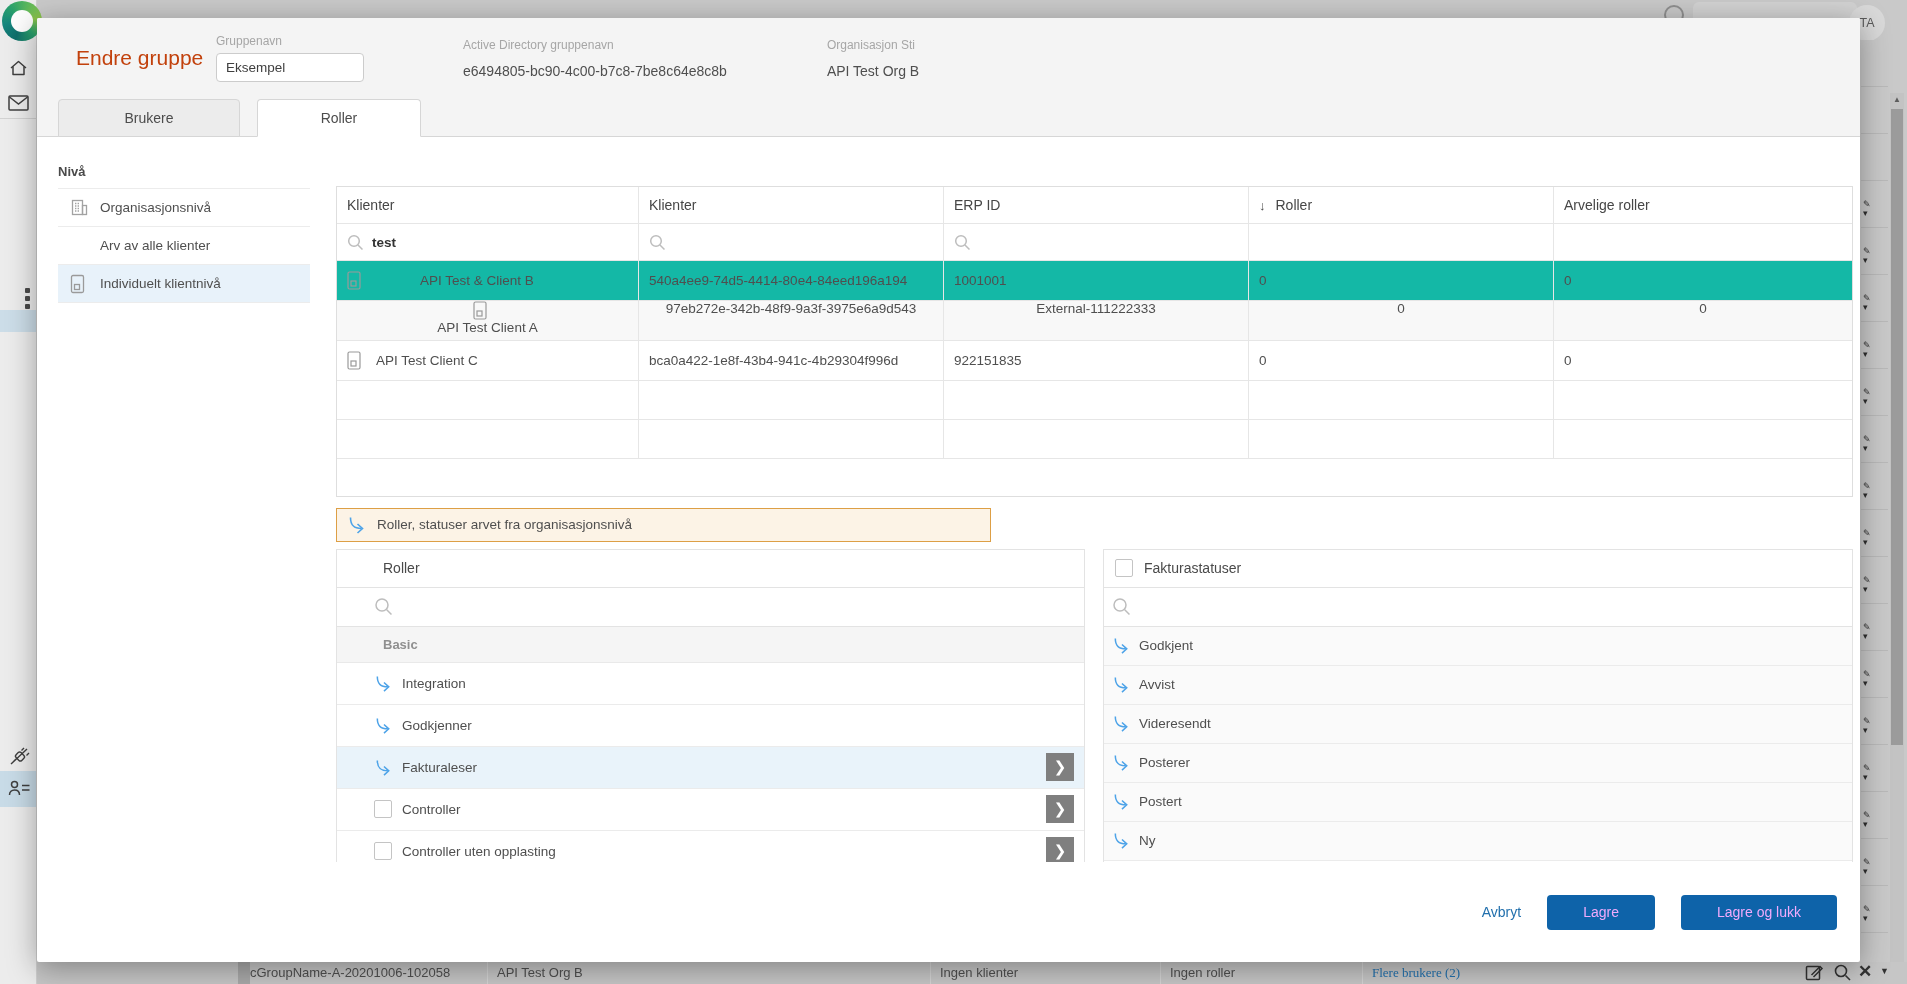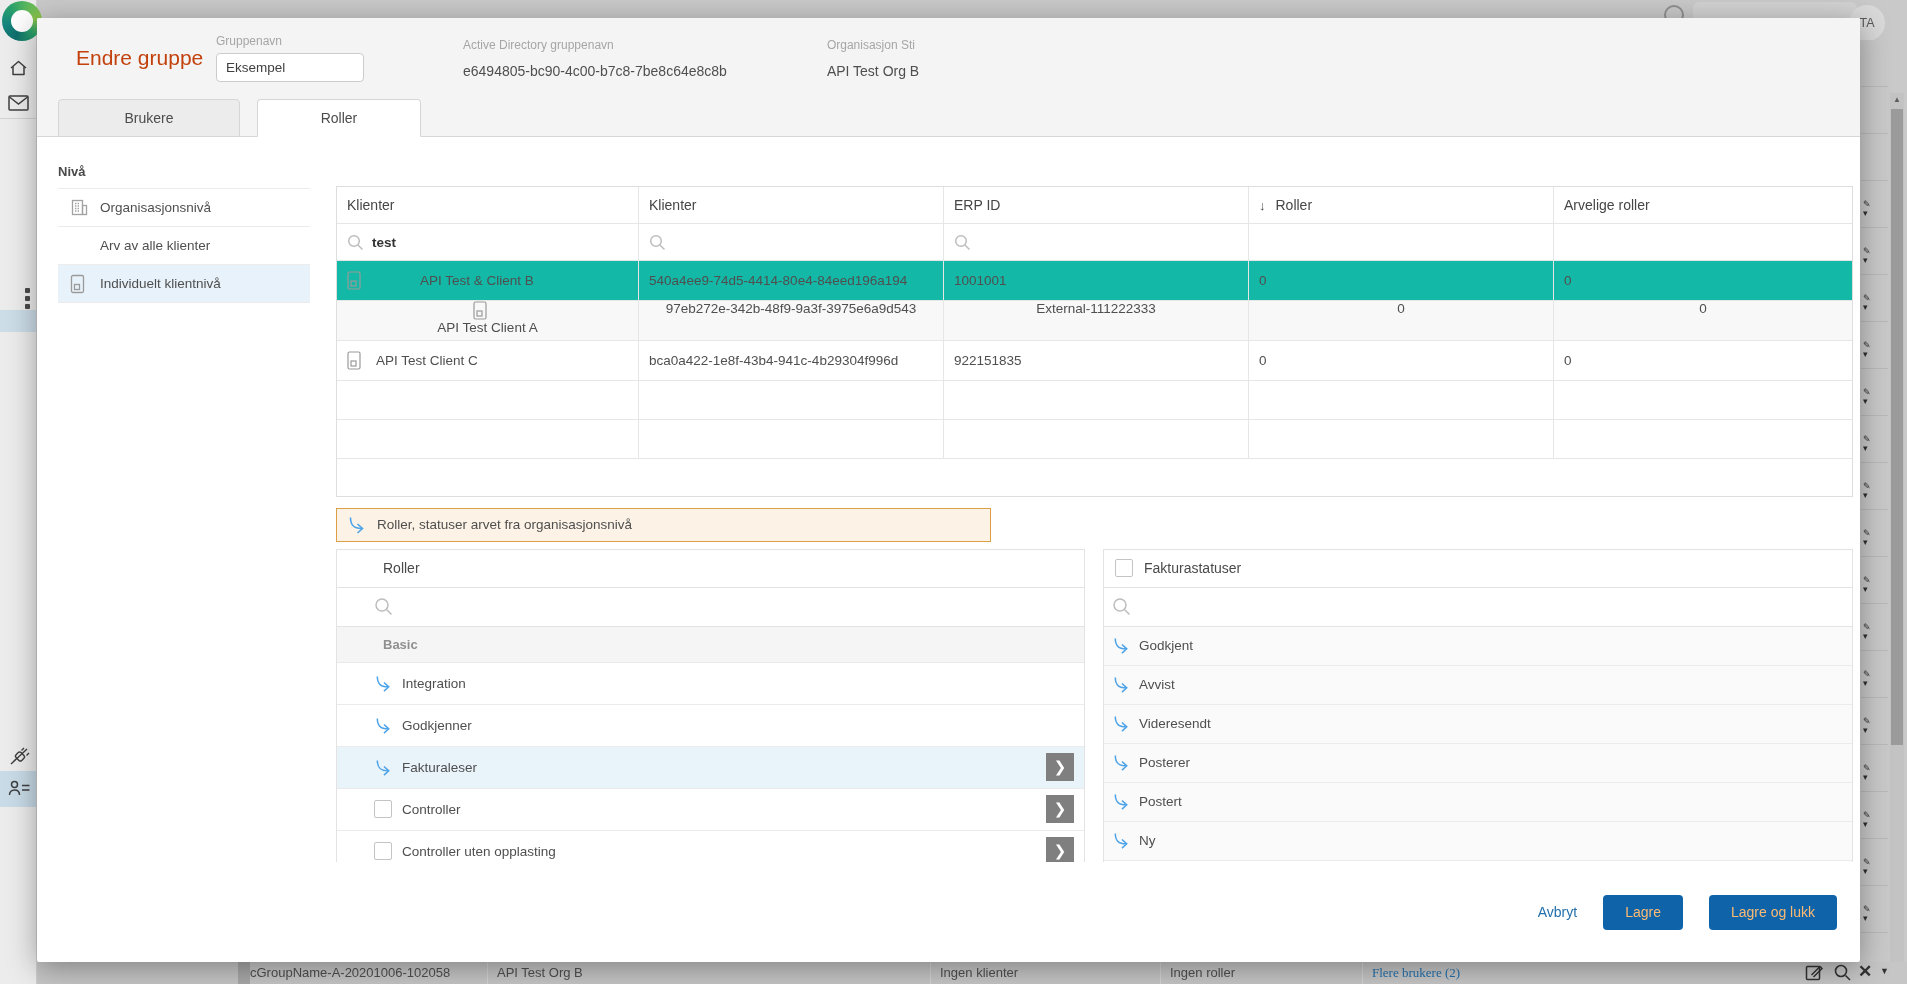--- a/index.html
+++ b/index.html
@@ -111,21 +111,21 @@
   .p-item .marker { width:28px; flex:none; display:flex; }
   .panel.right .p-item .marker { width:27px; }
   .p-item.selected { background:#e9f3fa; }
   .checkbox { width:18px; height:18px; background:#fff; border:1px solid #c4c4c4; border-radius:2px; flex:none; }
   .p-head .checkbox { margin-right:11px; }
   .chev { position:absolute; right:10px; top:50%; transform:translateY(-50%); width:28px; height:28px; background:#7f7f7f; color:#fff;
     display:flex; align-items:center; justify-content:center; font-size:15px; cursor:pointer; }
 
   .m-footer { margin-top:auto; height:100px; display:flex; align-items:center; justify-content:flex-end; gap:26px; padding-right:23px; }
   .btn-link { font-size:14px; color:#2270ad; cursor:pointer; background:none; border:none; font-family:"Liberation Sans",sans-serif;margin-left:42px; }
-  .btn { height:35px; border:none; border-radius:4px; background:#0e63a9; color:#fdba74; font-size:14px; padding:0 22px; cursor:pointer;
+  .btn { height:35px; border:none; border-radius:4px; background:#0e63a9; color:#f0abfc; font-size:14px; padding:0 36px; cursor:pointer;
     font-family:"Liberation Sans",sans-serif; }
 
   svg { display:block; }
 </style>
 </head>
 <body>
 
 <div id="screen">
 
   <div class="top-pill"></div>

